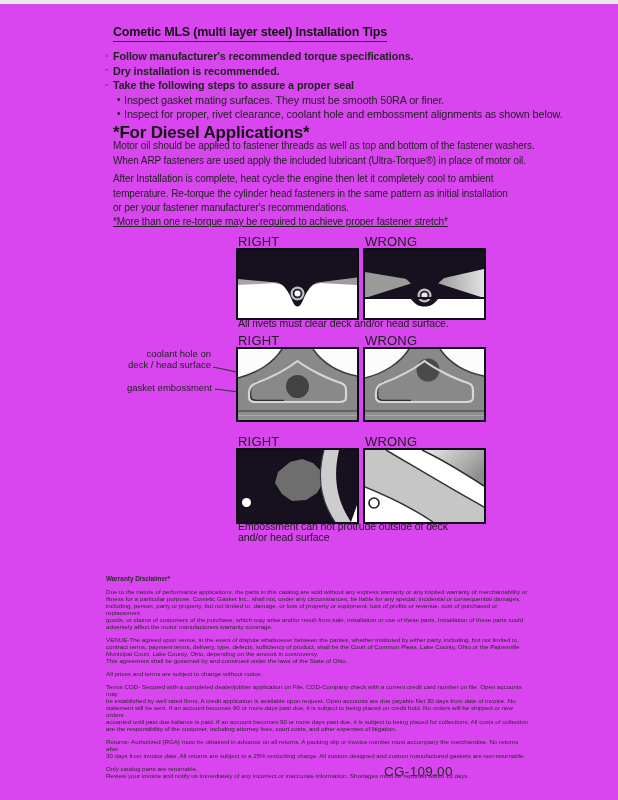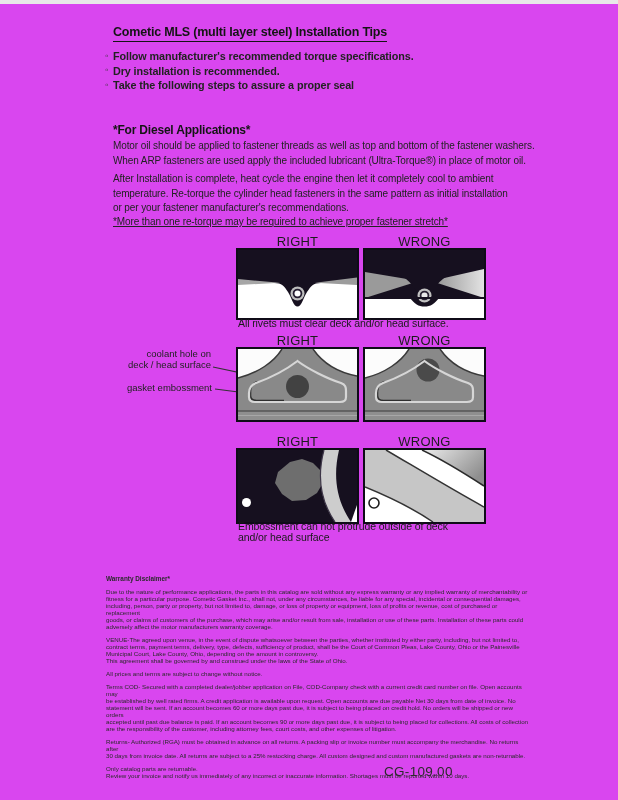--- a/index.html
+++ b/index.html
@@ -16,28 +16,28 @@
   .title {
     left:113px; top:21px; font-size:12.5px; font-weight:bold; letter-spacing:-0.2px;
     color:#141414; border-bottom:1.4px solid #141414; padding-bottom:2px;
   }
   .bullets { left:113px; top:45px; width:470px; font-size:10.8px; line-height:14.5px; letter-spacing:-0.1px; color:#222; }
   .bullet { position:relative; padding-left:0;font-weight:bold; }
   .bullet::before { content:"◦"; position:absolute; left:-8px; top:-0.5px; font-size:10px; color:#333; }
   .sub-bullet { position:relative; margin-left:11px; }
   .sub-bullet::before { content:"•"; position:absolute; left:-7px; top:0; font-size:10px; color:#111; }
 
-  .diesel-heading { left:113px; top:119px; font-size:12px; font-weight:bold; letter-spacing:-0.2px; color:#141414; }
+  .diesel-heading { left:113px; top:119px; font-size:17px; font-weight:bold; letter-spacing:-0.2px; color:#141414; }
   .body-para { left:113px; width:480px; font-size:10px; line-height:14.6px; letter-spacing:-0.1px; color:#222; }
   .p1 { top:135px; }
   .p2 { top:168px; }
   .note { top:211px;text-decoration:underline; }
 
   
-  .rw-label { width:119px; text-align:center; font-size:13px; color:#1c1c1c; letter-spacing:0.2px; }
+  .rw-label { width:119px; text-align:left; font-size:13px; color:#1c1c1c; letter-spacing:0.2px; }
   .dbox { width:119px; height:72px; border:2.4px solid #0f0b18; background:#fff; box-sizing:content-box; line-height:0; }
   .dbox svg { display:block; }
   .caption { font-size:10.5px; color:#1a1a1a; letter-spacing:-0.1px; line-height:11px; }
   .annot { font-size:9.5px; line-height:11px; color:#222; text-align:right; }
 
   
   .warranty { left:106px; top:571px; width:424px; font-size:6.2px; line-height:7px; color:#2a2a2a; }
   .warranty .whead { font-weight:bold; font-size:6.4px; margin-bottom:6px; }
   .warranty p { margin:0 0 6px 0; }
 
@@ -47,20 +47,22 @@
 <body>
 
 <div class="page">
 
   <div class="abs title">Cometic MLS (multi layer steel) Installation Tips</div>
 
   <div class="abs bullets">
     <div class="bullet">Follow manufacturer's recommended torque specifications.</div>
     <div class="bullet">Dry installation is recommended.</div>
     <div class="bullet">Take the following steps to assure a proper seal</div>
+    <div class="sub-bullet">Inspect gasket mating surfaces.  They must be smooth 50RA or finer.</div>
+    <div class="sub-bullet">Inspect for proper, rivet clearance, coolant hole and embossment alignments as shown below.</div>
   </div>
 
   <div class="abs diesel-heading">*For Diesel Applications*</div>
   <div class="abs body-para p1 pre">Motor oil should be applied to fastener threads as well as top and bottom of the fastener washers.
 When ARP fasteners are used apply the included lubricant (Ultra-Torque®) in place of motor oil.</div>
   <div class="abs body-para p2 pre">After Installation is complete, heat cycle the engine then let it completely cool to ambient
 temperature. Re-torque the cylinder head fasteners in the same pattern as initial installation
 or per your fastener manufacturer's recommendations.</div>
   <div class="abs body-para note">*More than one re-torque may be required to achieve proper fastener stretch*</div>
 

